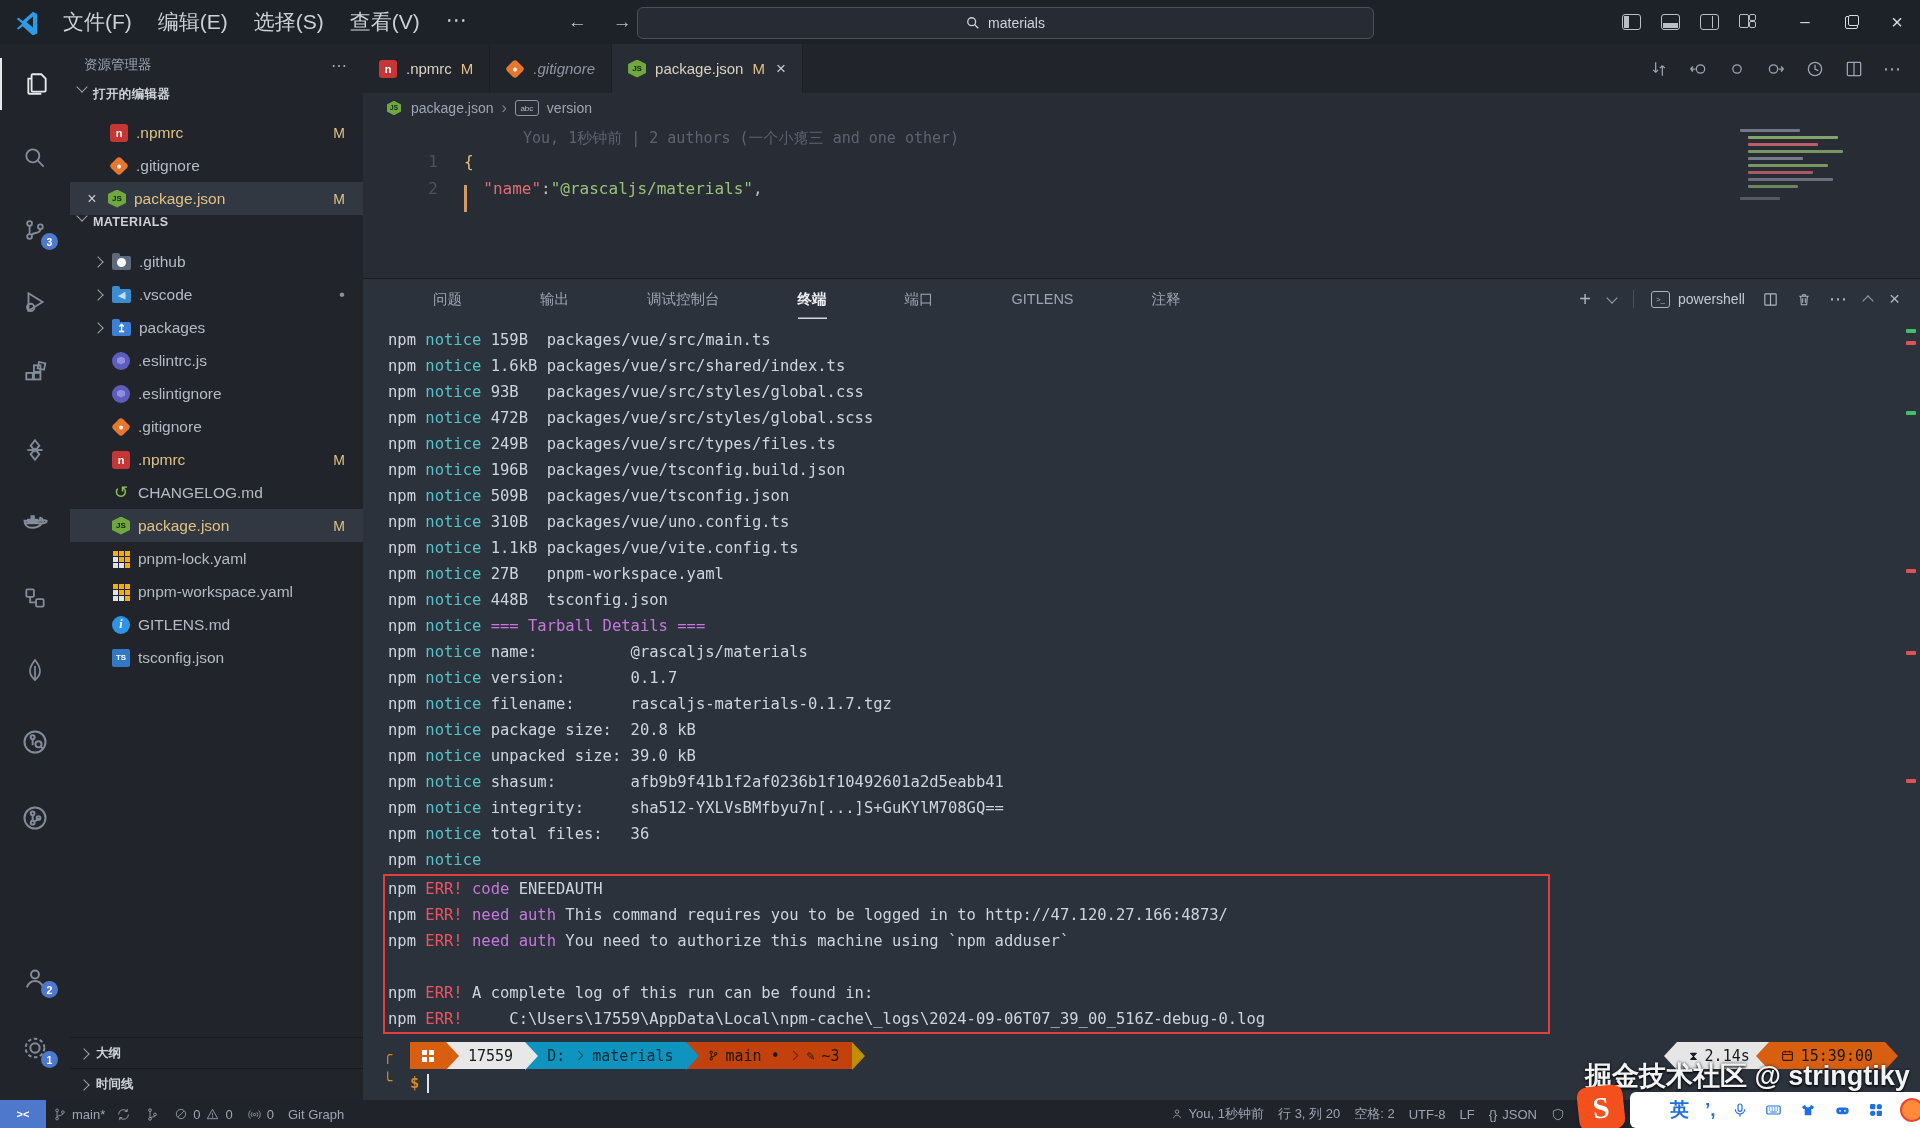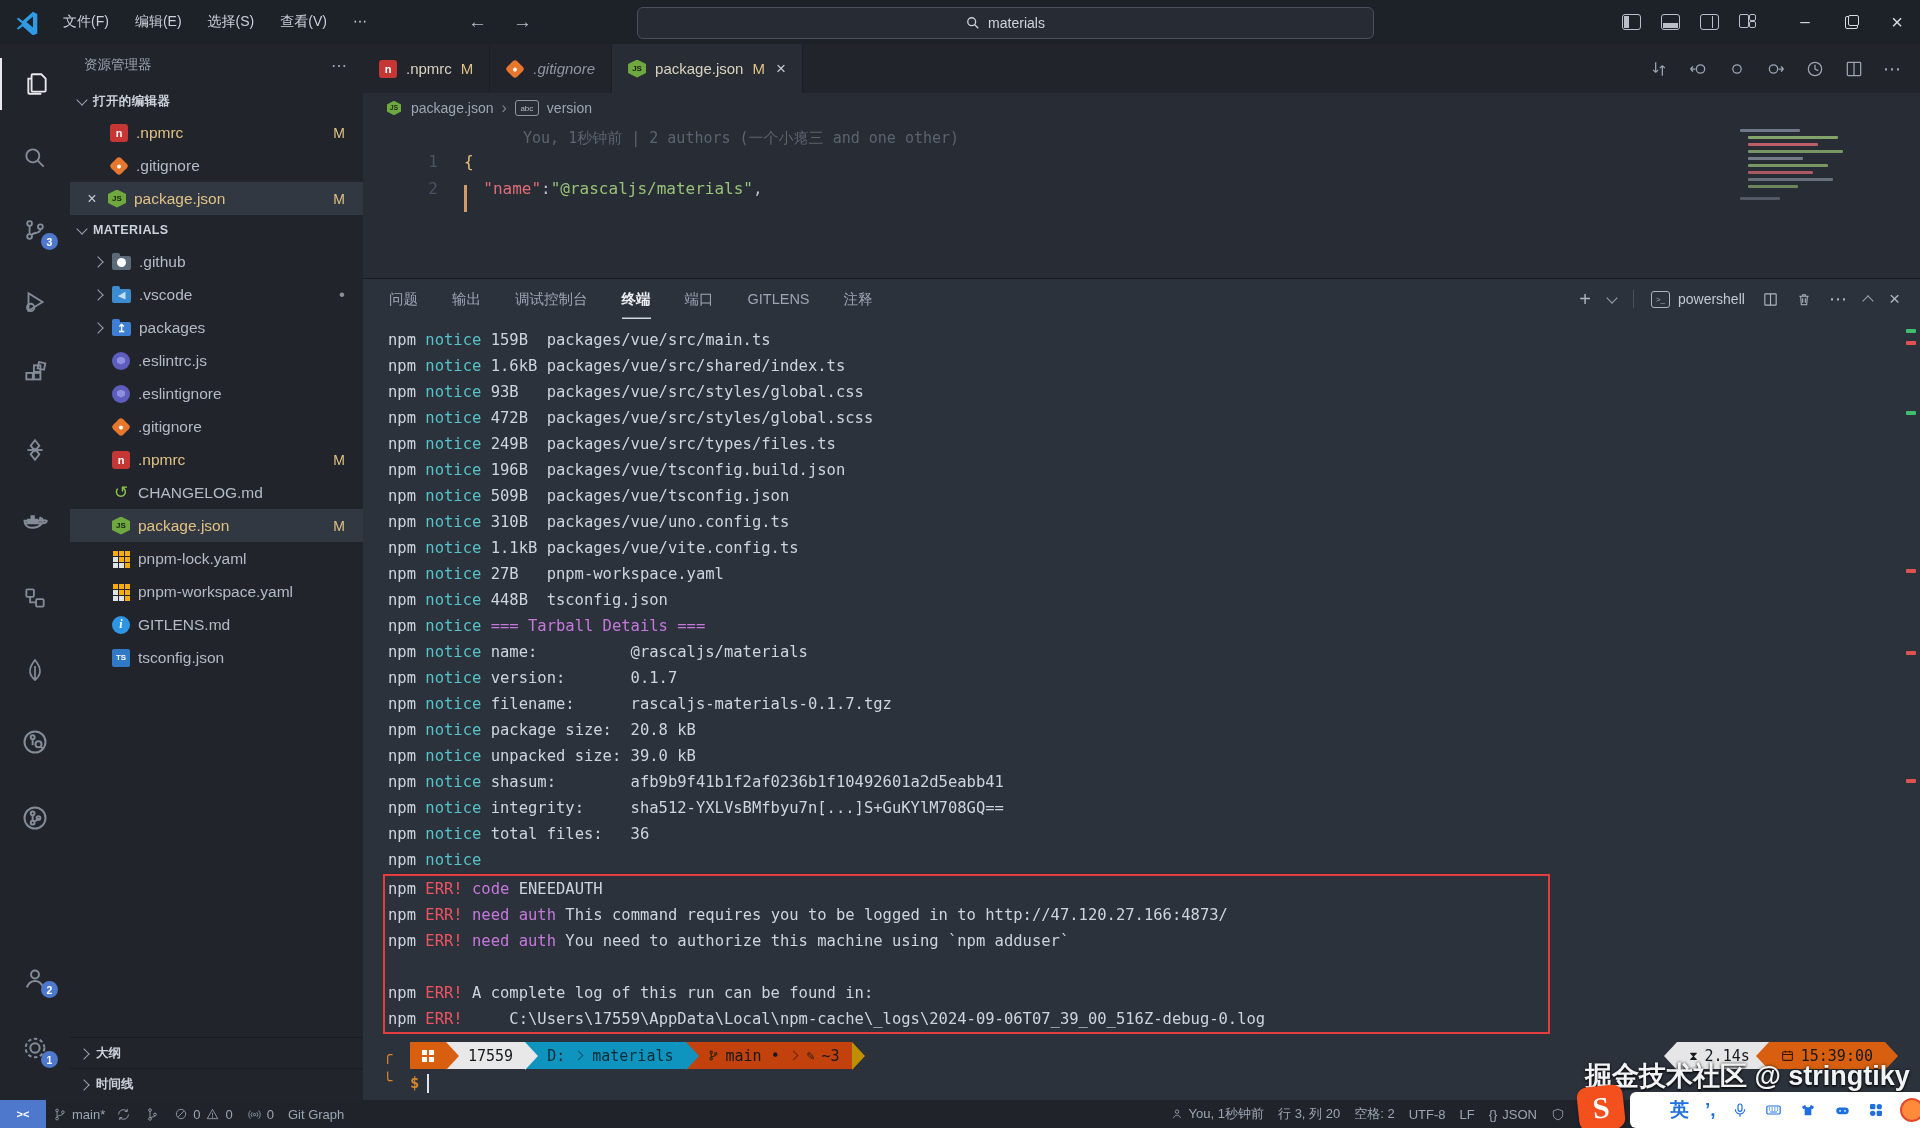--- a/index.html
+++ b/index.html
@@ -4,21 +4,21 @@
 <style>
   html,body{margin:0;padding:0;background:#101216;}
   #app{position:relative;width:1920px;height:1128px;background:#282c34;overflow:hidden;
        font-family:"Liberation Sans",sans-serif;color:#abb2bf;font-size:14px;user-select:none;}
   .mono{font-family:"DejaVu Sans Mono",monospace;}
 
   
   .titlebar{position:absolute;left:0;top:0;width:1920px;height:44px;background:#1d2128;
             display:flex;align-items:center;z-index:30;}
   .vslogo{width:26px;height:26px;margin:0 12px 0 14px;}
-  .menu{display:flex;gap:4px;color:#ccd0d8;font-size:14px;}
+  .menu{display:flex;gap:4px;color:#ccd0d8;font-size:21px;}
   .menu .mi{padding:4px 11px;border-radius:5px;cursor:default;}
   .navarrows{margin-left:90px;display:flex;gap:26px;font-size:19px;color:#b9bec7;}
   .searchbox{position:absolute;left:637px;top:7px;width:735px;height:30px;background:#272c34;
              border:1px solid #4b515c;border-radius:6px;display:flex;align-items:center;justify-content:center;
              gap:8px;color:#cfd3da;font-size:14px;}
   .winctl{position:absolute;right:0;top:0;height:44px;display:flex;align-items:center;}
   .layicons{display:flex;gap:20px;margin-right:26px;}
   .lay{width:17px;height:14px;border:1.5px solid #b9bec7;border-radius:3px;position:relative;}
   .lay i{position:absolute;background:#b9bec7;}
   .lay.l i{left:1px;top:1px;bottom:1px;width:5px;}
@@ -36,21 +36,21 @@
   .act svg{stroke:#848c99;fill:none;stroke-width:1.7;}
   .act.on{border-left:2px solid #e7e9ec;}
   .act.on svg{stroke:#e7e9ec;}
   .abadge{position:absolute;right:12px;bottom:6px;min-width:17px;height:17px;border-radius:9px;background:#4d78cc;
           color:#fff;font-size:10.5px;display:flex;align-items:center;justify-content:center;font-weight:bold;}
 
   
   .sidebar{position:absolute;left:70px;top:44px;width:293px;bottom:28px;background:#21252b;z-index:10;}
   .sbhead{height:42px;display:flex;align-items:center;padding:0 14px;color:#9da5b4;font-size:13.5px;}
   .sbhead .more{margin-left:auto;font-size:16px;letter-spacing:2px;color:#9da5b4;}
-  .sechead{height:30px;display:flex;align-items:center;gap:7px;padding:0 8px;font-weight:bold;
+  .sechead{height:30px;display:flex;align-items:flex-start;gap:7px;padding:0 8px;font-weight:bold;
            font-size:12.5px;color:#cdd2da;letter-spacing:.4px;}
   .chev{width:7px;height:7px;border-right:1.6px solid #9aa1ad;border-bottom:1.6px solid #9aa1ad;flex:none;}
   .chev.down{transform:rotate(45deg);margin-top:-3px;}
   .chev.right{transform:rotate(-45deg);}
   .row{height:33px;display:flex;align-items:center;gap:8px;padding:0 10px 0 24px;font-size:15.5px;color:#b4bbc6;}
   .row .lbl{white-space:nowrap;overflow:hidden;}
   .row .badge{margin-left:auto;color:#e0c285;font-size:14px;padding-right:8px;}
   .row.sel{background:#323842;}
   .row.mod .lbl{color:#e0c285;}
   .row .chevslot{width:10px;flex:none;display:flex;}
@@ -111,21 +111,21 @@
   .cline{display:flex;line-height:27px;}
   .gut{width:75px;text-align:right;padding-right:26px;color:#4b5263;flex:none;}
   .modbar{position:absolute;left:101px;top:62px;width:3px;height:27px;background:#d19a66;}
   .tok-brace{color:#e5c07b;}.tok-key{color:#e06c75;}.tok-str{color:#98c379;}.tok-p{color:#bcc2cd;}
   .minimap{position:absolute;right:62px;top:4px;width:118px;height:88px;}
   .minimap i{position:absolute;height:3px;border-radius:1px;}
 
   
   .panel{position:absolute;left:0;top:234px;right:0;bottom:0;background:#2c323c;border-top:1px solid #181b20;}
   .ptabs{height:40px;display:flex;align-items:center;gap:34px;padding-left:26px;font-size:14.5px;color:#9da5b4;}
-  .ptab{height:40px;display:flex;align-items:center;}
+  .ptab{height:40px;display:flex;align-items:center;margin-left:44px;}
   .ptab.on{color:#eceef1;font-weight:bold;box-shadow:inset 0 -1.5px 0 #d3d7dd;}
   .ptools{margin-left:auto;display:flex;align-items:center;gap:17px;padding-right:20px;color:#aeb4bf;font-size:16px;}
   .ptools .divider{width:1px;height:18px;background:#4a505b;}
   .psh{display:flex;align-items:center;gap:8px;font-size:14px;color:#c3c8d1;}
   .psbox{width:17px;height:15px;border:1.5px solid #aeb4bf;border-radius:3px;font-size:8px;display:flex;align-items:center;justify-content:center;color:#aeb4bf;}
   .term{position:absolute;left:0;top:40px;right:0;bottom:0;padding:8px 0 0 25px;font-size:15.5px;line-height:26px;color:#ced4dd;}
   .tline{white-space:pre;}
   .t-pre{color:#ced4dd;}
   .t-notice{color:#56c2c9;display:inline-block;width:7ch;}
   .t-size{display:inline-block;width:6ch;}

